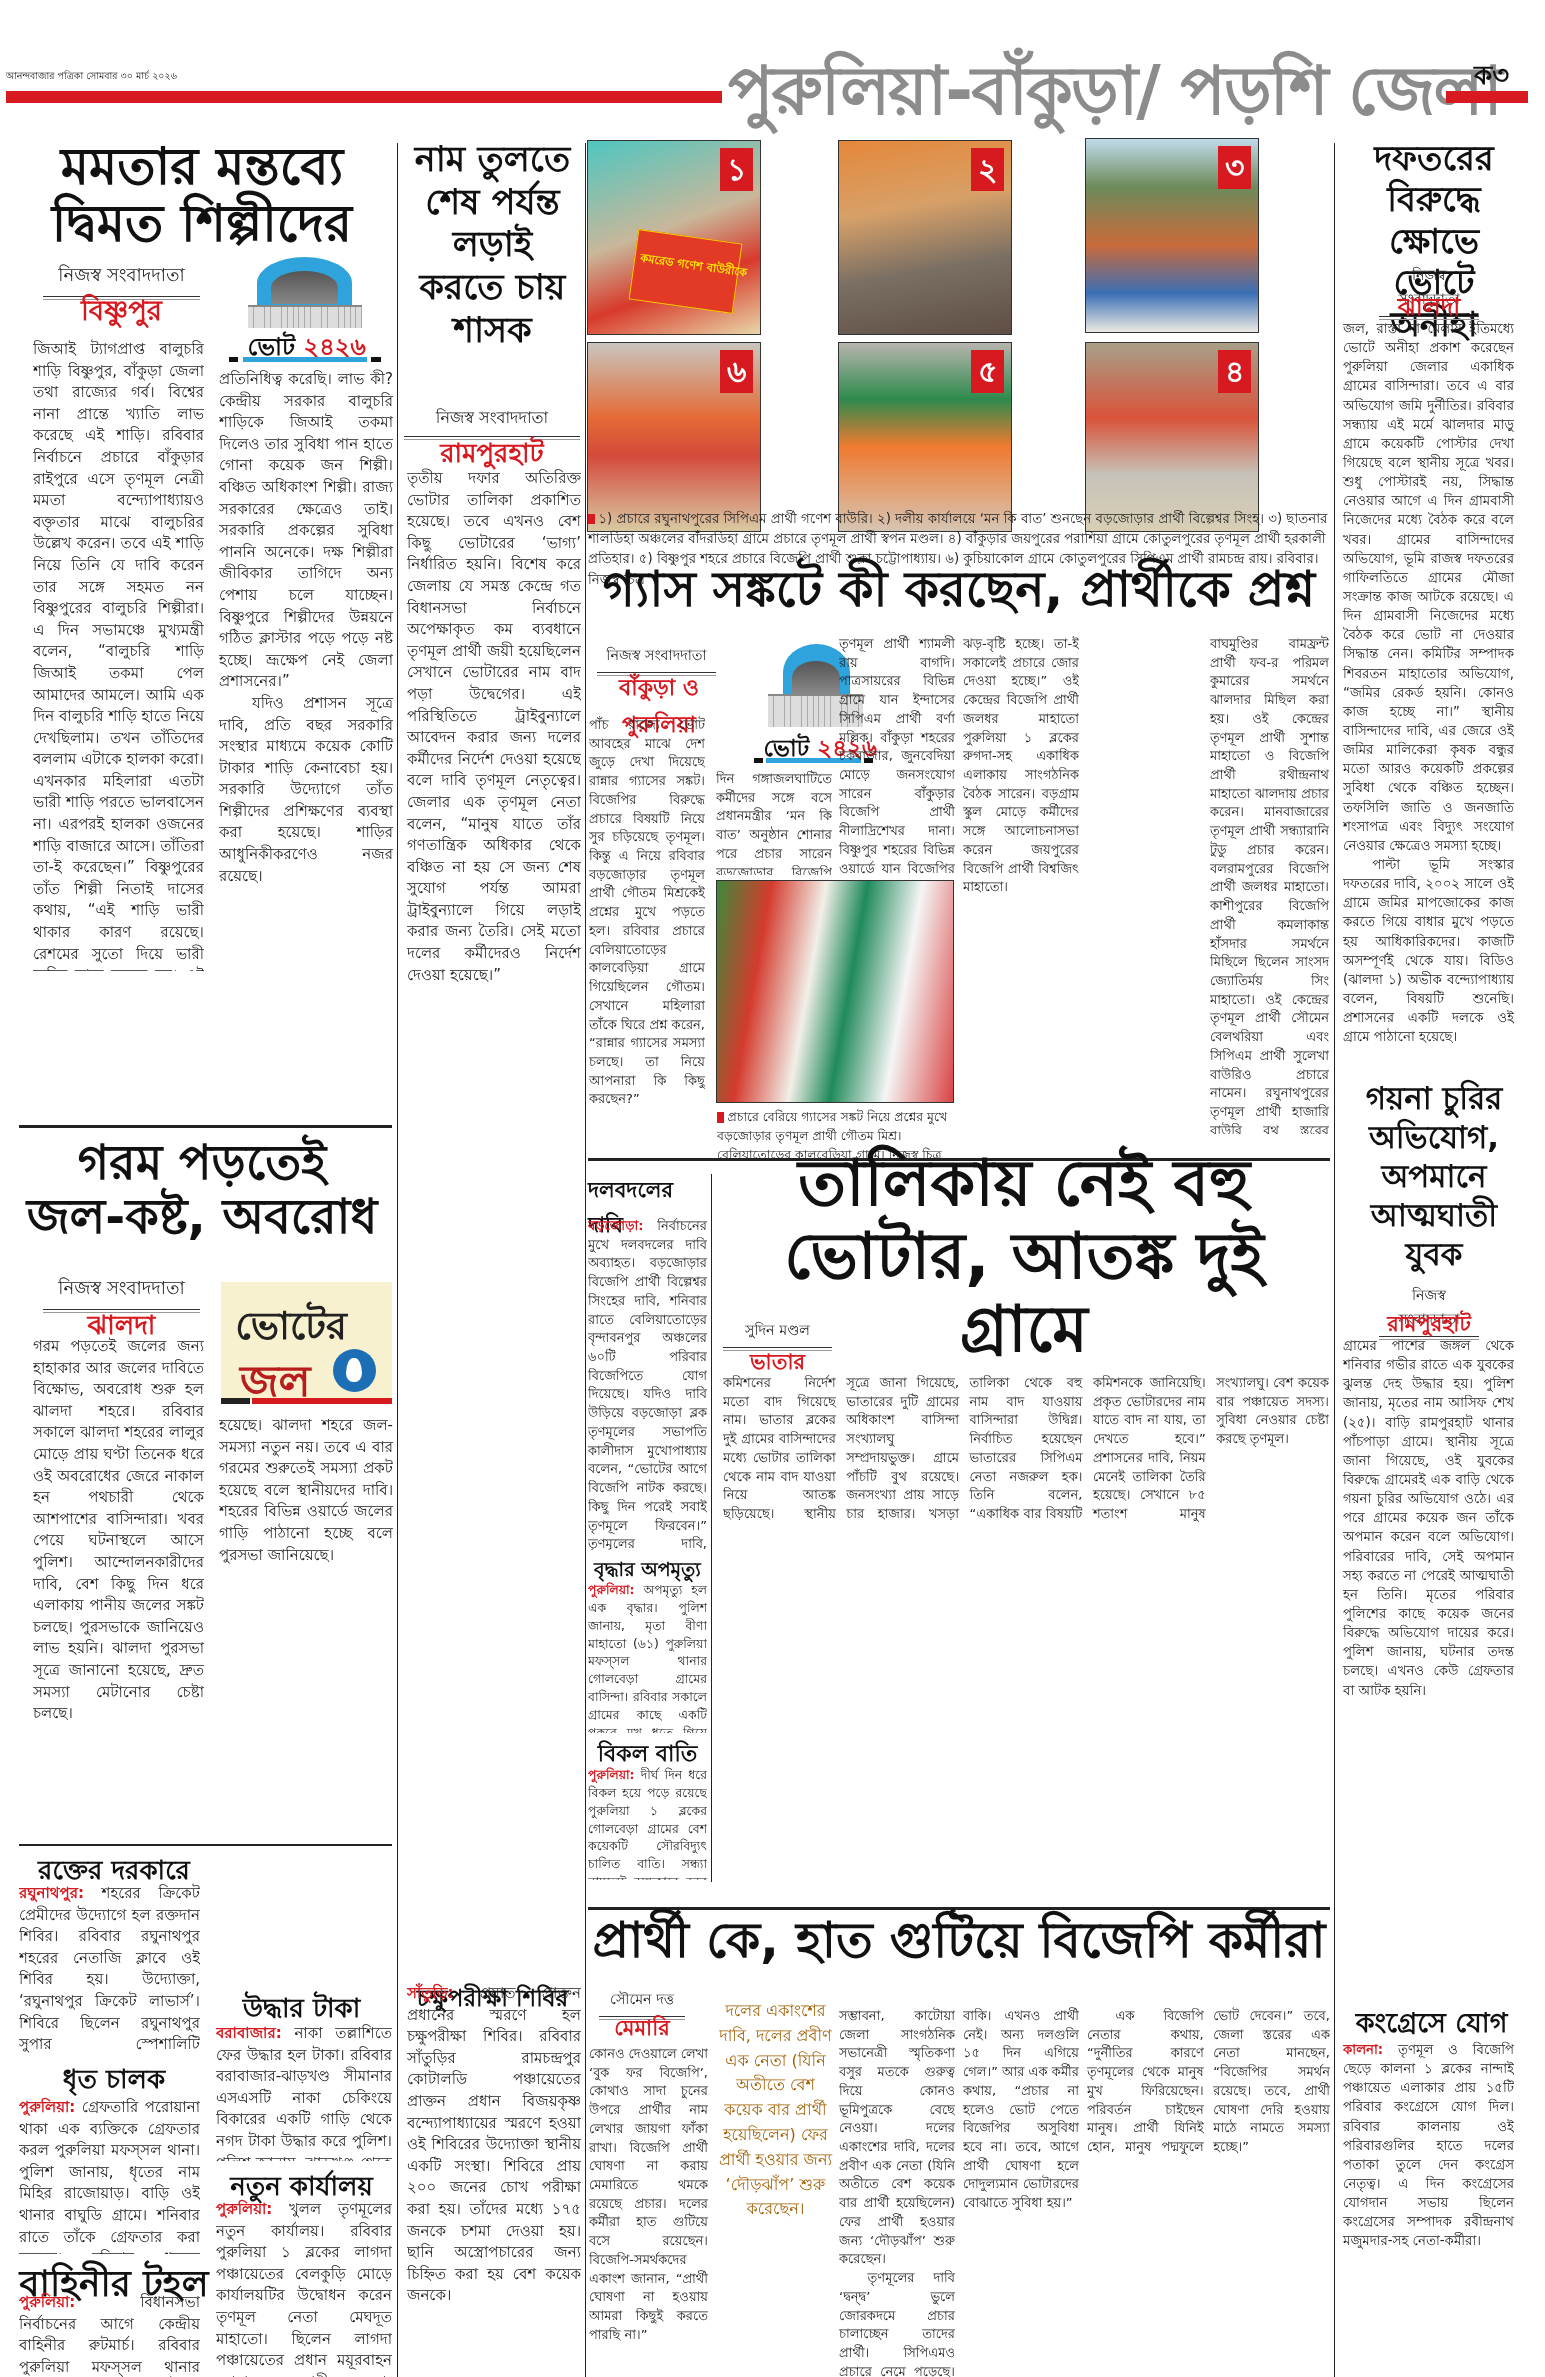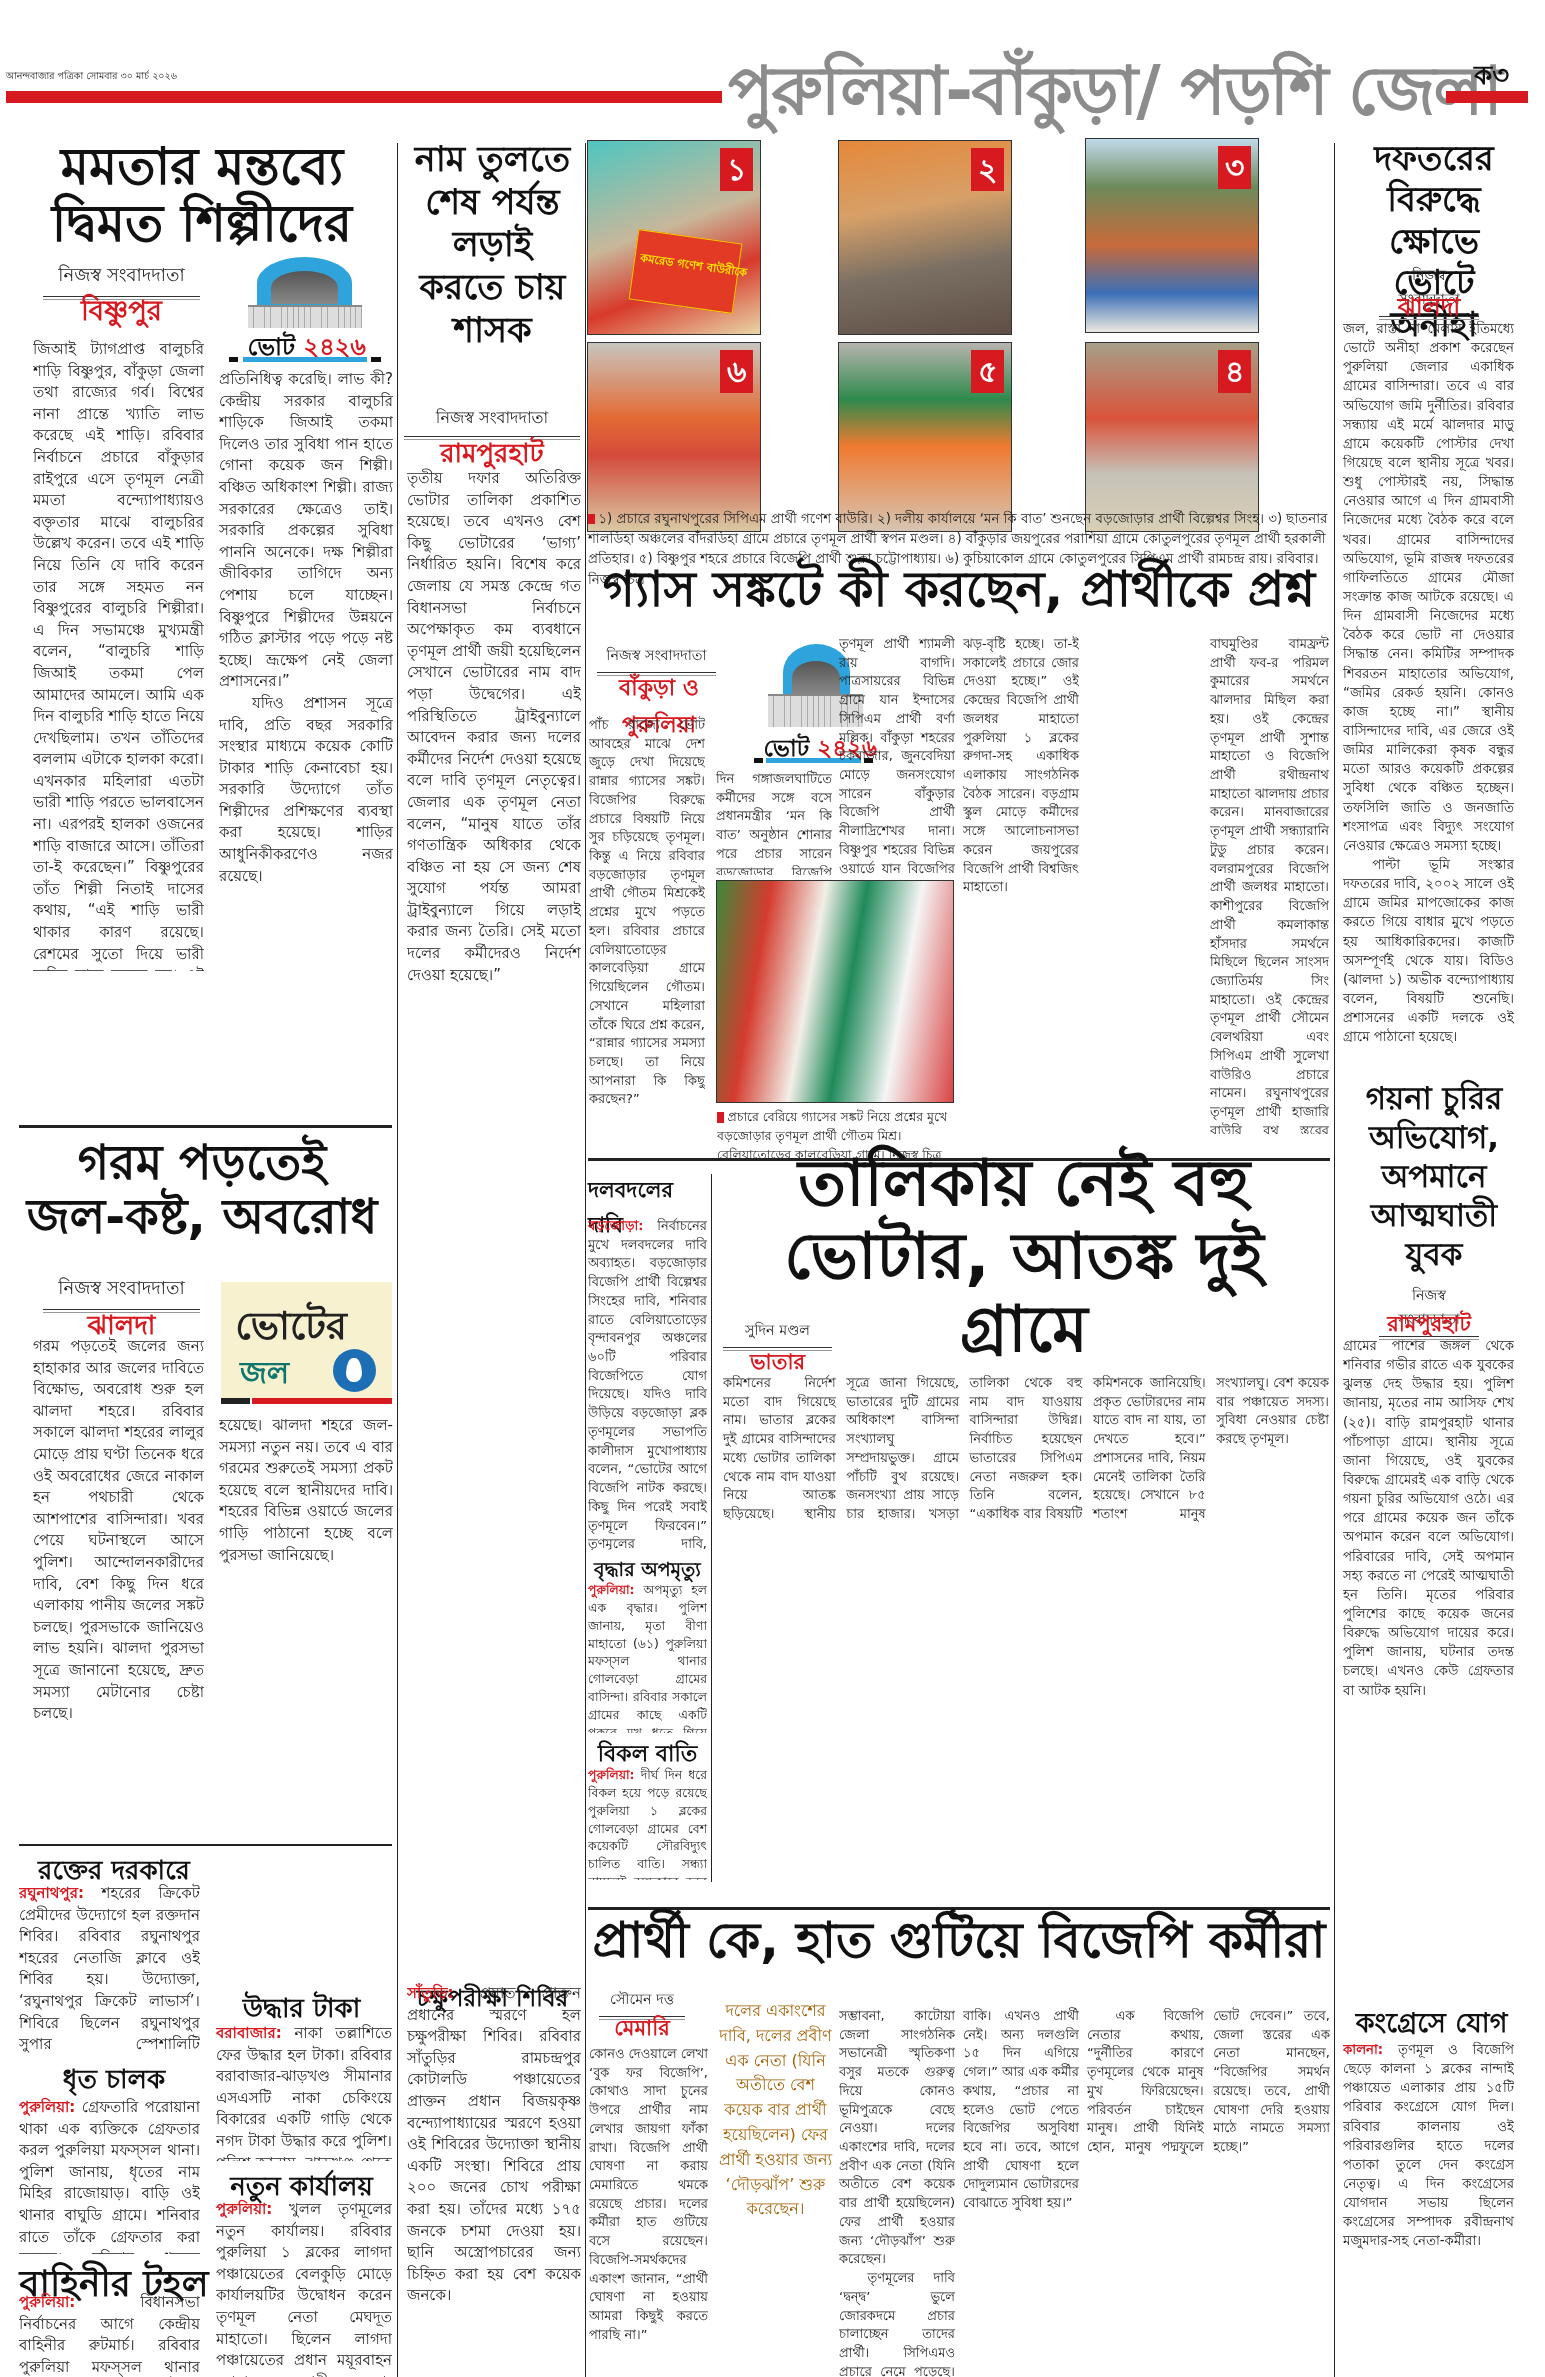--- a/index.html
+++ b/index.html
@@ -102,21 +102,21 @@
     <div>জল-কষ্ট, অবরোধ</div>
   </div>
   <div class="byline" style="left:43px; top:1274px; width:157px;">
     <span>নিজস্ব সংবাদদাতা</span>
     <span class="rule"></span>
   </div>
   <div class="place" style="left:43px; top:1305px; width:157px; font-size:26px;">ঝালদা</div>
 
   <div class="water-box" style="left:221px; top:1282px; width:171px; height:117px;">
     <div class="abs" style="left:14.3px; top:14.3px; font-size:38px; font-weight:bold; color:#222;">ভোটের</div>
-    <div class="abs" style="left:19px; top:67px; font-size:30px; font-weight:bold; color:#0f766e;">জল</div>
+    <div class="abs" style="left:19px; top:67px; font-size:43px; font-weight:bold; color:#b91c1c;">জল</div>
     <div class="abs" style="left:112px; top:67px; width:43px; height:43px; border-radius:50%; background:#1d6fb5;">
       <div class="abs" style="left:13.3px; top:8.6px; width:16px; height:24px; background:#fff; border-radius:50% 50% 50% 50% / 70% 70% 40% 40%;"></div>
     </div>
   </div>
   <div class="abs" style="left:221px; top:1398px; width:28.5px; height:5.7px; background:#222;"></div>
   <div class="abs" style="left:252px; top:1398px; width:140px; height:5.7px; background:#d71920;"></div>
 
   <div class="body-text" style="left:33px; top:1336px; width:171px; height:499px;">
     <p class="noindent">গরম পড়তেই জলের জন্য হাহাকার আর জলের দাবিতে বিক্ষোভ, অবরোধ শুরু হল ঝালদা শহরে। রবিবার সকালে ঝালদা শহরের লালুর মোড়ে প্রায় ঘণ্টা তিনেক ধরে ওই অবরোধের জেরে নাকাল হন পথচারী থেকে আশপাশের বাসিন্দারা। খবর পেয়ে ঘটনাস্থলে আসে পুলিশ। আন্দোলনকারীদের দাবি, বেশ কিছু দিন ধরে এলাকায় পানীয় জলের সঙ্কট চলছে। পুরসভাকে জানিয়েও লাভ হয়নি। ঝালদা পুরসভা সূত্রে জানানো হয়েছে, দ্রুত সমস্যা মেটানোর চেষ্টা চলছে।</p>
   </div>

